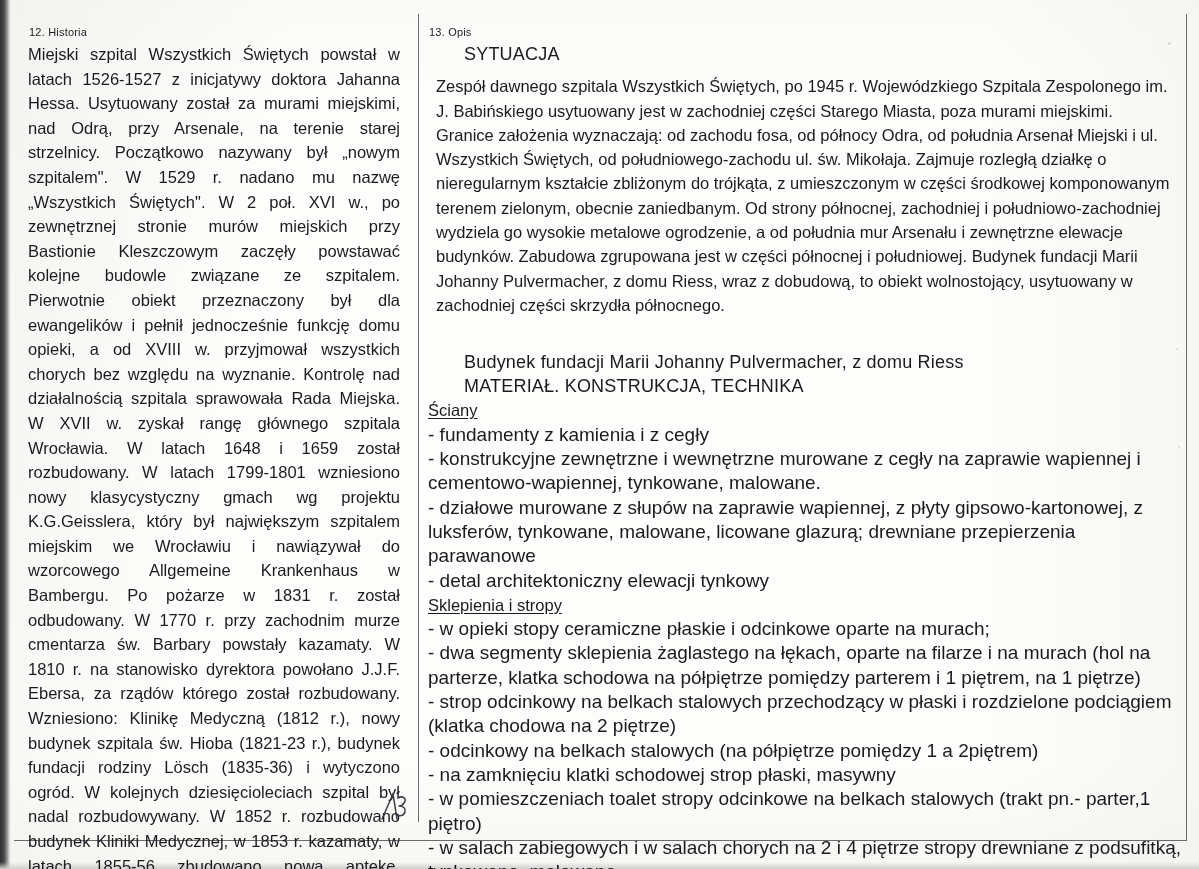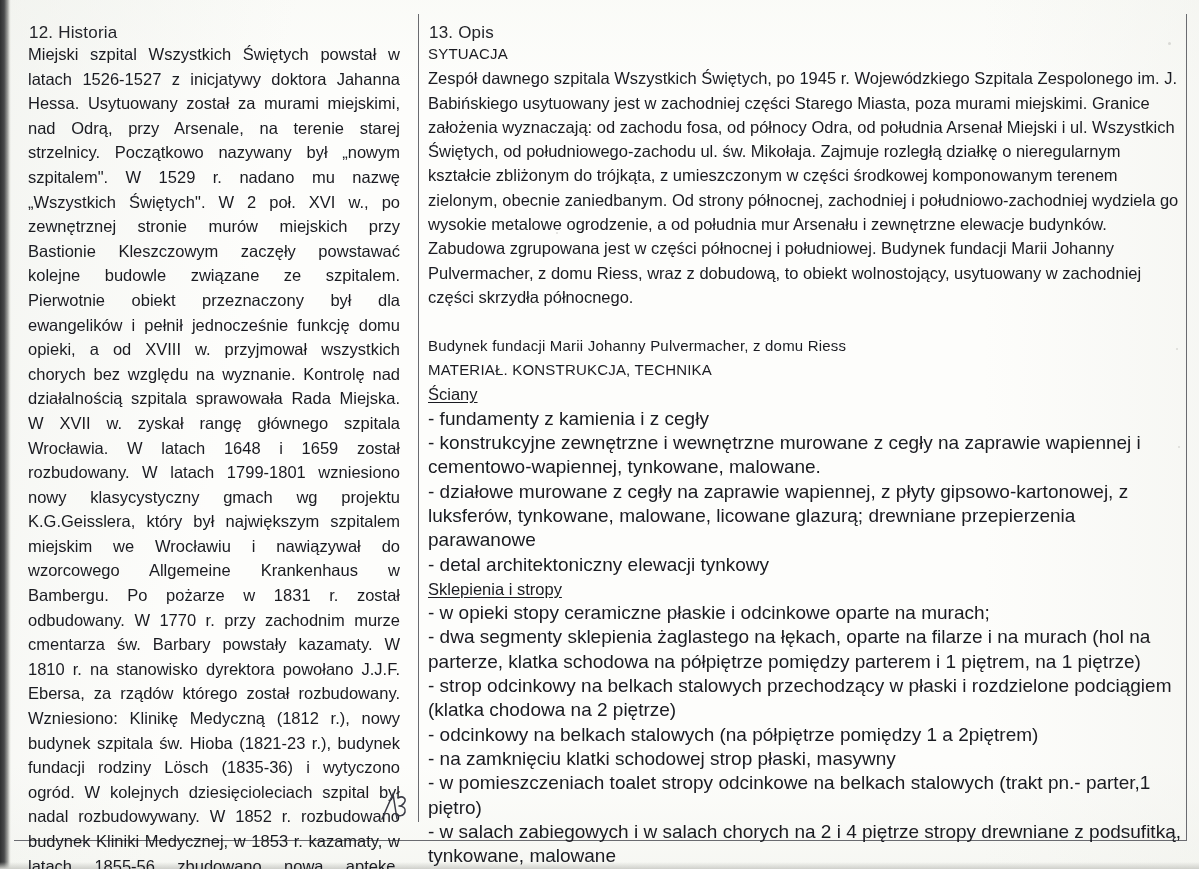--- a/index.html
+++ b/index.html
@@ -60,48 +60,49 @@
   }
 
   .col {
     position: absolute;
     top: 26px;
   }
   #col-left  { left: 28px;  width: 372px; }
   #col-right { left: 428px; width: 755px; }
 
   .field-label {
-    font-size: 17px;
+    font-size: 11px;
     letter-spacing: 0.2px;
     color: #23242a;
     margin: 0 0 3px 1px;
     line-height: 13px;
   }
 
   .body-text {
     font-size: 16.5px;
     line-height: 24.6px;
     color: #1a1b21;
   }
   #col-left .body-text {
     text-align: justify;
     text-justify: inter-word;
   }
   #col-right .body-text {
     text-align: left;
   }
 
-  .para { margin: 0; }
+  .para { margin: 8px; }
 
   .blank-line { height: 24.6px; }
 
   .heading-plain {
-    font-size: 15px;
+    font-size: 18px;
     line-height: 24.6px;
     letter-spacing: 0.2px;
+    margin-left: 36px;
   }
   .heading-underline {
     font-size: 16.5px;
     line-height: 24.6px;
     text-decoration: underline;
     text-underline-offset: 2px;
   }
   .inline-underline {
     text-decoration: underline;
     text-underline-offset: 2px;
@@ -171,21 +172,21 @@
     <div class="field-label">13. Opis</div>
     <div class="body-text" id="opis-blocks">
         <div class="heading-plain">SYTUACJA</div>
         <div class="para">Zespół dawnego szpitala Wszystkich Świętych, po 1945 r. Wojewódzkiego Szpitala Zespolonego im. J. Babińskiego usytuowany jest w zachodniej części Starego Miasta, poza murami miejskimi. Granice założenia wyznaczają: od zachodu fosa, od północy Odra, od południa Arsenał Miejski i ul. Wszystkich Świętych, od południowego-zachodu ul. św. Mikołaja. Zajmuje rozległą działkę o nieregularnym kształcie zbliżonym do trójkąta, z umieszczonym w części środkowej komponowanym terenem zielonym, obecnie zaniedbanym. Od strony północnej, zachodniej i południowo-zachodniej wydziela go wysokie metalowe ogrodzenie, a od południa mur Arsenału i zewnętrzne elewacje budynków. Zabudowa zgrupowana jest w części północnej i południowej. Budynek fundacji Marii Johanny Pulvermacher, z domu Riess, wraz z dobudową, to obiekt wolnostojący, usytuowany w zachodniej części skrzydła północnego.</div>
         <div class="blank-line"></div>
         <div class="heading-plain">Budynek fundacji Marii Johanny Pulvermacher, z domu Riess</div>
         <div class="heading-plain">MATERIAŁ. KONSTRUKCJA, TECHNIKA</div>
         <div class="heading-underline">Ściany</div>
         <div class="bullet-line"> - fundamenty z kamienia i z cegły</div>
         <div class="bullet-line"> - konstrukcyjne zewnętrzne i wewnętrzne murowane z cegły na zaprawie wapiennej i cementowo-wapiennej, tynkowane, malowane.</div>
-        <div class="bullet-line"> - działowe murowane z cegły na zaprawie wapiennej, z płyty gipsowo-kartonowej, z luksferów, tynkowane, malowane, licowane glazurą; drewniane przepierzenia parawanowe</div>
+        <div class="bullet-line"> - działowe murowane z słupów na zaprawie wapiennej, z płyty gipsowo-kartonowej, z luksferów, tynkowane, malowane, licowane glazurą; drewniane przepierzenia parawanowe</div>
         <div class="bullet-line"> - detal architektoniczny elewacji tynkowy</div>
         <div class="heading-underline">Sklepienia i stropy</div>
         <div class="bullet-line"> - w opieki stopy ceramiczne płaskie i odcinkowe oparte na murach;</div>
         <div class="bullet-line"> - dwa segmenty sklepienia żaglastego na łękach, oparte na filarze i na murach (hol na parterze, klatka schodowa na półpiętrze pomiędzy parterem i 1 piętrem, na 1 piętrze)</div>
         <div class="bullet-line"> - strop odcinkowy na belkach stalowych przechodzący w płaski i rozdzielone podciągiem (klatka chodowa na 2 piętrze)</div>
         <div class="bullet-line"> - odcinkowy na belkach stalowych (na półpiętrze pomiędzy 1 a 2piętrem)</div>
         <div class="bullet-line"> - na zamknięciu klatki schodowej strop płaski, masywny</div>
         <div class="bullet-line"> - w pomieszczeniach toalet stropy odcinkowe na belkach stalowych (trakt pn.- parter,1 piętro)</div>
         <div class="bullet-line"> - w salach zabiegowych i w salach chorych na  2 i 4 piętrze stropy drewniane z podsufitką, tynkowane, malowane</div>
         <div class="bullet-line"><span class="inline-underline">Więźb dachowa, pokrycie</span>: więźba drewniana, krokwiowo-płatwiowa na dwóch rzędach słupów. Dach 1-spadowy, ze spadkiem w kierunku pn., kryty papą. Nad maszynownią strop plaski na belkach stalowych z płyta betonową. Nad aneksami stropy płaskie pokryte papą.</div>

